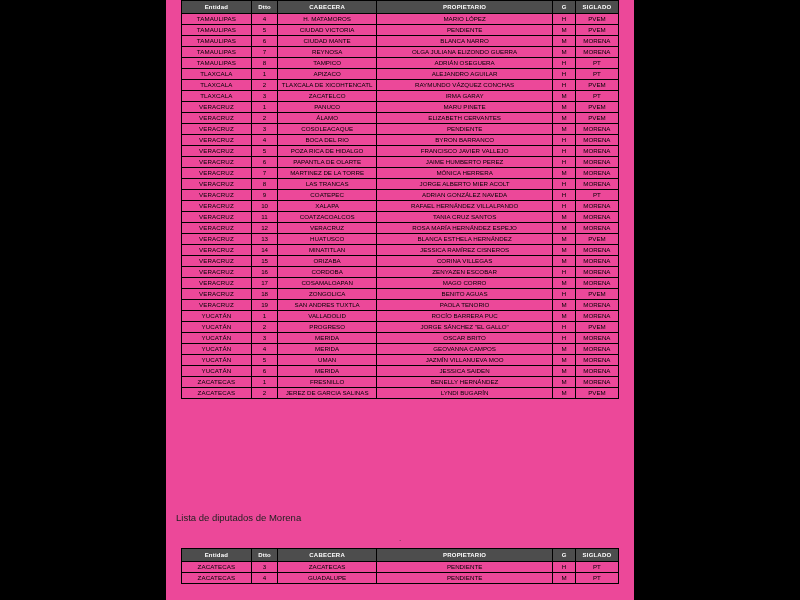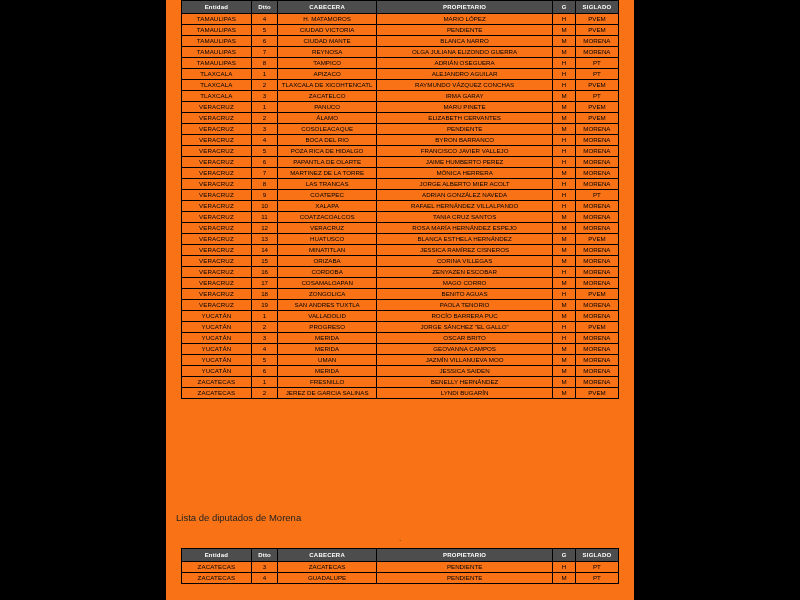--- a/index.html
+++ b/index.html
@@ -18,21 +18,21 @@
     width: 800px;
     height: 600px;
     background: #000000;
   }
   .sheet {
     position: absolute;
     left: 166px;
     top: 0;
     width: 468px;
     height: 600px;
-    background: #f97316;
+    background: #ec4899;
   }
   table.doc-table {
     border-collapse: collapse;
     table-layout: fixed;
     width: 438px;
     margin: 0 auto;
     font-size: 6.2px;
     color: #000000;
   }
   table.doc-table td, table.doc-table th {

